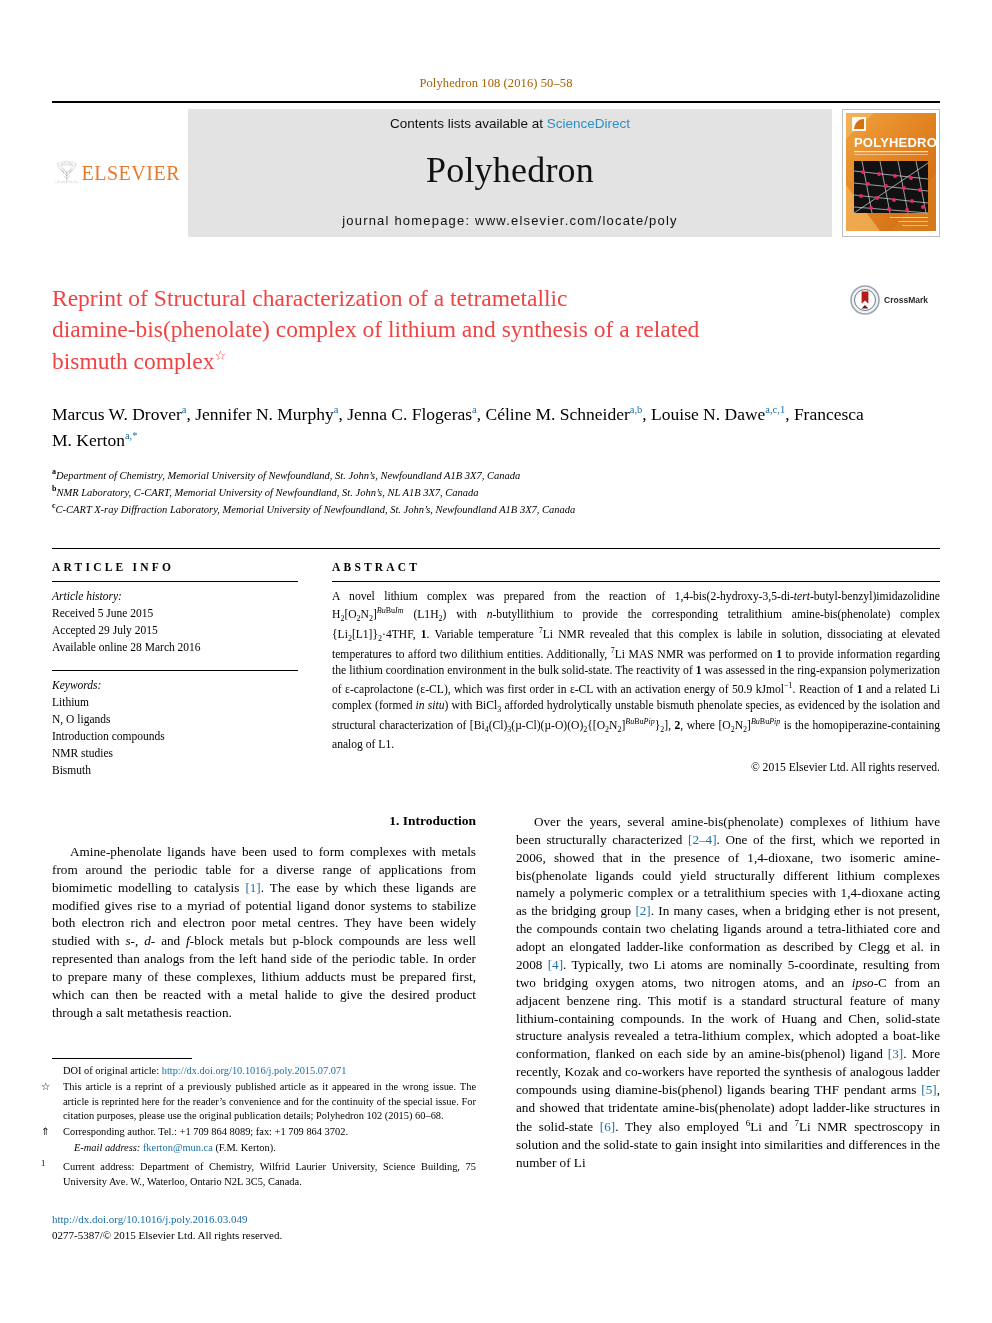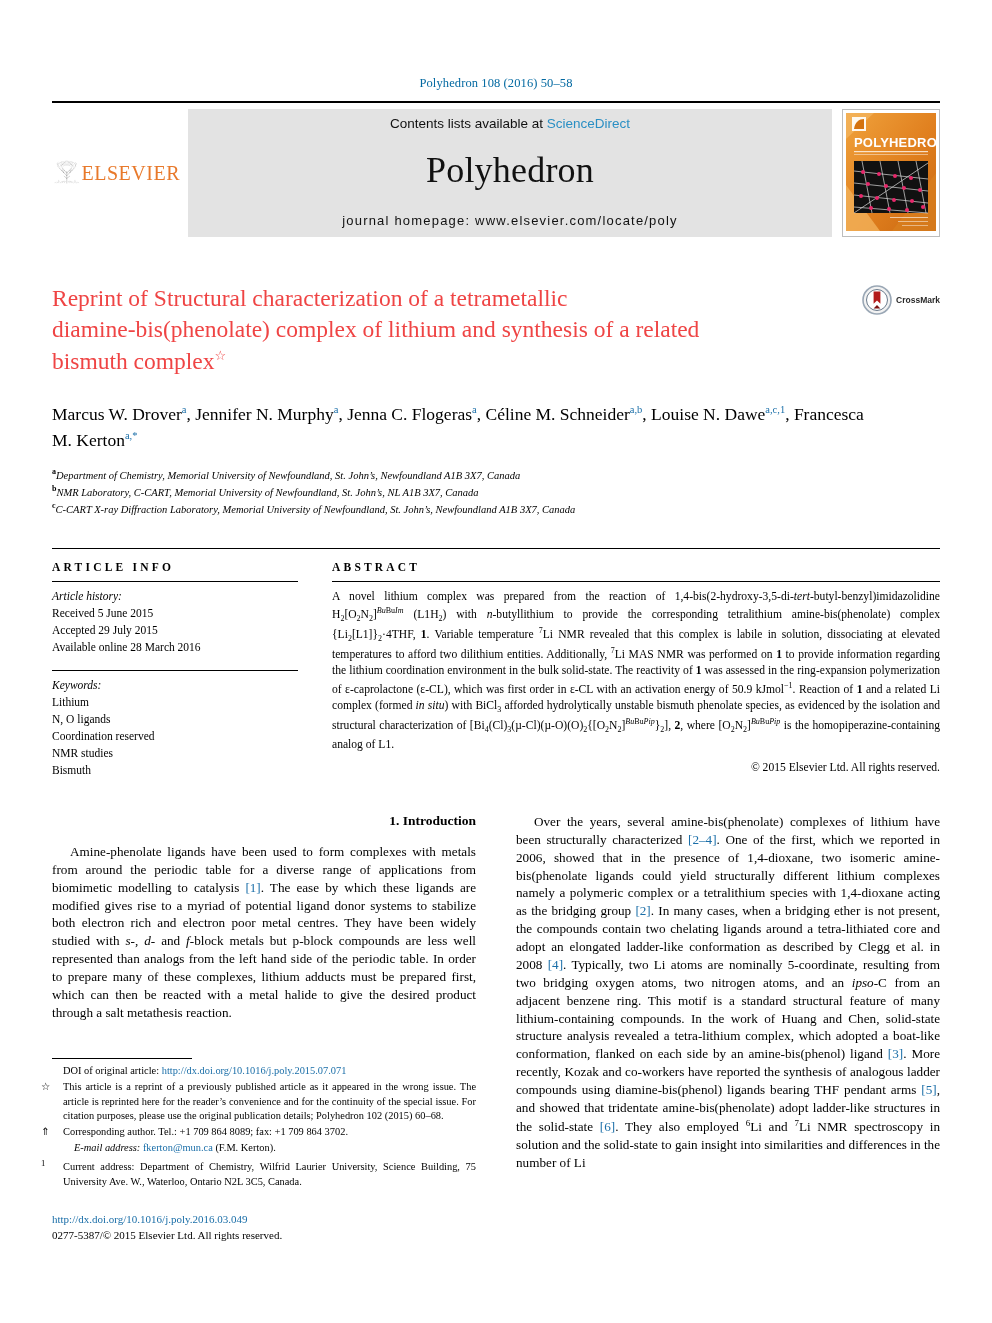--- a/index.html
+++ b/index.html
@@ -18,21 +18,21 @@
   .page {
     position: relative;
     width: 992px;
     height: 1323px;
     padding: 0;
   }
 
   
   .running-head {
     text-align: center;
-    color: #0369a1;
+    color: #a16207;
     font-size: 12.5px;
     font-family: "Liberation Serif", serif;
     padding-top: 76px;
     letter-spacing: 0.1px;
   }
 
   
   .banner-wrap {
     margin: 10px 52px 0 52px;
     border-top: 2px solid #000;
@@ -120,21 +120,21 @@
     color: #ef4444;
     width: 760px;
     margin: 0;
   }
   .article-title .star {
     font-size: 13px;
     vertical-align: super;
   }
   .crossmark {
     position: absolute;
-    right: 0;
+    right: 12px;
     top: 2px;
     display: flex;
     align-items: center;
     gap: 4px;
   }
   .crossmark-label {
     font-family: "Liberation Sans", sans-serif;
     font-size: 8.5px;
     font-weight: bold;
     color: #2b2b2b;
@@ -444,21 +444,21 @@
         <div>Received 5 June 2015</div>
         <div>Accepted 29 July 2015</div>
         <div>Available online 28 March 2016</div>
       </div>
       <div class="info-gap"></div>
       <div class="rule"></div>
       <div class="info-group">
         <div class="it">Keywords:</div>
         <div>Lithium</div>
         <div>N, O ligands</div>
-        <div>Coordination reserved</div>
+        <div>Introduction compounds</div>
         <div>NMR studies</div>
         <div>Bismuth</div>
       </div>
     </div>
 
     <div class="col-abstract">
       <div class="sec-head">ABSTRACT</div>
       <div class="rule"></div>
       <div class="abstract-body">
         A novel lithium complex was prepared from the reaction of 1,4-bis(2-hydroxy-3,5-di-<i>tert</i>-butyl-benzyl)imidazolidine H<sub>2</sub>[O<sub>2</sub>N<sub>2</sub>]<sup><i>Bu</i>Bu<i>Im</i></sup> (L1H<sub>2</sub>) with <i>n</i>-butyllithium to provide the corresponding tetralithium amine-bis(phenolate) complex {Li<sub>2</sub>[L1]}<sub>2</sub>·4THF, <b>1</b>. Variable temperature <sup>7</sup>Li NMR revealed that this complex is labile in solution, dissociating at elevated temperatures to afford two dilithium entities. Additionally, <sup>7</sup>Li MAS NMR was performed on <b>1</b> to provide information regarding the lithium coordination environment in the bulk solid-state. The reactivity of <b>1</b> was assessed in the ring-expansion polymerization of ε-caprolactone (ε-CL), which was first order in ε-CL with an activation energy of 50.9&nbsp;kJmol<sup>−1</sup>. Reaction of <b>1</b> and a related Li complex (formed <i>in situ</i>) with BiCl<sub>3</sub> afforded hydrolytically unstable bismuth phenolate species, as evidenced by the isolation and structural characterization of [Bi<sub>4</sub>(Cl)<sub>3</sub>(µ-Cl)(µ-O)(O)<sub>2</sub>{[O<sub>2</sub>N<sub>2</sub>]<sup><i>Bu</i>Bu<i>Pip</i></sup>}<sub>2</sub>], <b>2</b>, where [O<sub>2</sub>N<sub>2</sub>]<sup><i>Bu</i>Bu<i>Pip</i></sup> is the homopiperazine-containing analog of L1.

